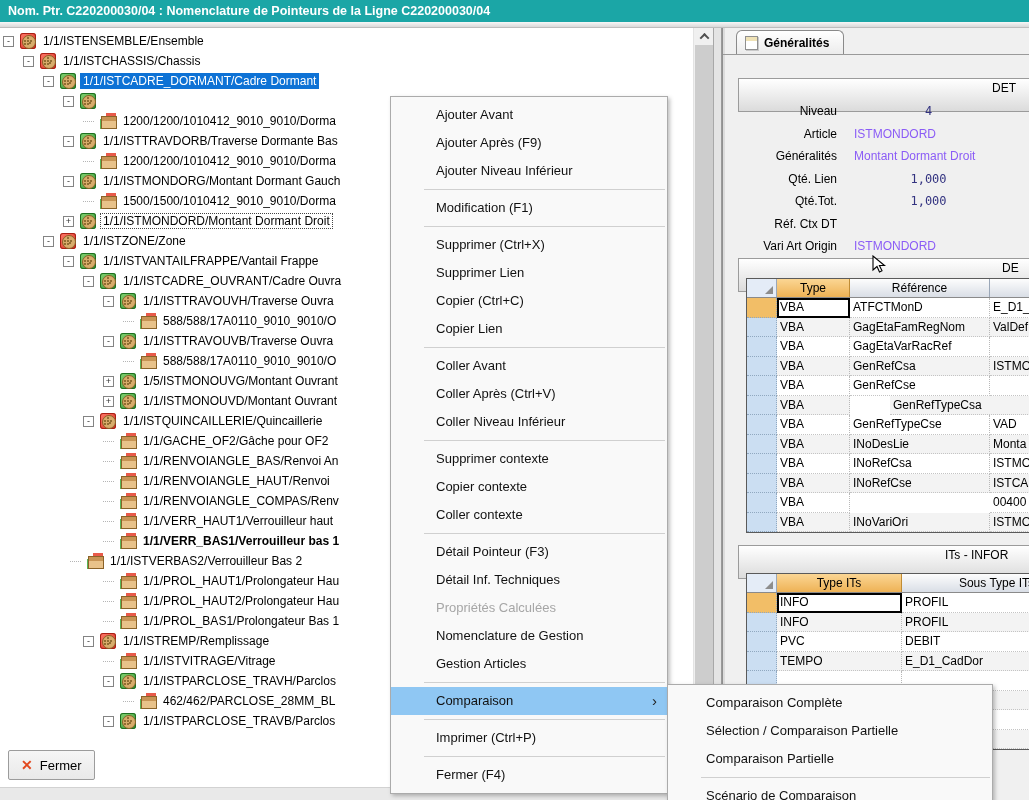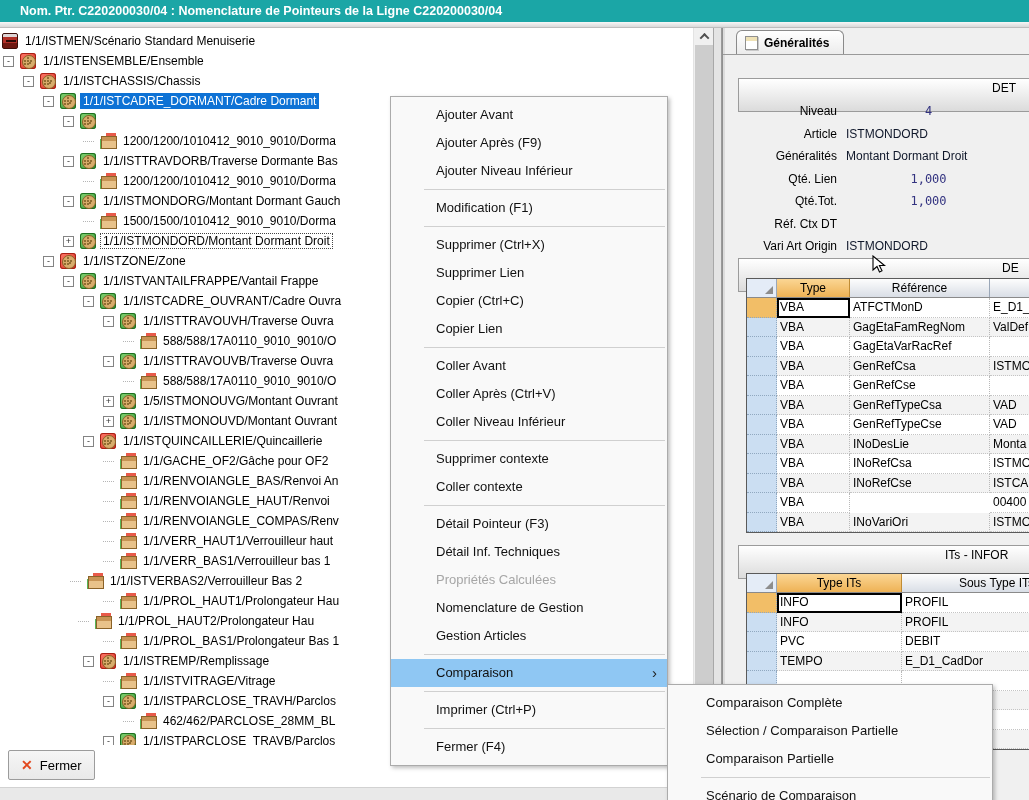--- a/index.html
+++ b/index.html
@@ -2,21 +2,21 @@
 <html><head>
 <meta charset="utf-8">
 <style>
   * { margin:0; padding:0; box-sizing:border-box; }
   html,body { width:1029px; height:800px; overflow:hidden; background:#ececec;
     font-family:"Liberation Sans", sans-serif; }
   #screen { position:relative; width:1029px; height:800px; overflow:hidden; background:#ececec; }
 
   
   #titlebar { position:absolute; left:0; top:0; width:1029px; height:22px; background:#1ba6a6;
-    color:#fff; font-size:12.5px; font-weight:bold; line-height:22px; padding-left:20px; white-space:nowrap; }
+    color:#fff; font-size:12.5px; font-weight:bold; line-height:22px; padding-left:8px; white-space:nowrap; }
   #chromestrip { position:absolute; left:0; top:22px; width:1029px; height:6px;
     background:linear-gradient(#f7f7f7,#d9d9d9); border-bottom:1px solid #bdbdbd; }
 
   
   #tree-panel { position:absolute; left:0; top:28px; width:693px; height:717px; background:#fff;
     overflow:hidden; padding-top:3px; }
   .trow { display:flex; align-items:center; height:20px; white-space:nowrap; font-size:12px; color:#000; }
   .exp { width:11px; height:11px; flex:0 0 11px; margin-right:6px; border:1px solid #848484; background:#fff;
     font-size:9px; line-height:8px; text-align:center; color:#333; }
   .dots { width:11px; height:1px; flex:0 0 11px; margin-right:6px; border-top:1px dotted #b5b5b5; }
@@ -70,21 +70,21 @@
   #tabline { position:absolute; left:0; top:26px; width:307px; border-bottom:1px solid #9a9a9a; }
   .note-ic { width:13px; height:14px; background:linear-gradient(#efe2b6 0 30%, #ffffff 30% 100%);
     border:1px solid #8f8f8f; box-shadow:1px 1px 0 #c9c9c9; }
   .gbar { position:absolute; left:15px; width:292px; height:34px; background:linear-gradient(#ffffff,#dbdbdb);
     border:1px solid #9b9b9b; font-size:12px; line-height:16px; color:#000; }
   .gbar > span { position:absolute; top:1px; white-space:nowrap; }
 
   #fields { position:absolute; left:13px; top:72px; width:294px; }
   .frow { display:flex; height:22.5px; align-items:center; font-size:12px; }
   .flabel { width:101px; text-align:right; color:#000; flex:0 0 101px; }
-  .fval { margin-left:9px; color:#0f172a; white-space:nowrap;text-align:center; }
+  .fval { margin-left:17px; color:#8b5cf6; white-space:nowrap;text-align:center; }
   .fval.num { font-family:"DejaVu Sans Mono", monospace; color:#333380; width:165px; text-align:center; margin-left:9px; }
 
   .grid { position:absolute; background:#fff; border:1px solid #5a5a5a; font-size:12px; }
   .ghead { display:flex; height:19px; border-bottom:1px solid #8a8a8a; }
   .gh { line-height:18px; text-align:center; border-right:1px solid #9aa7b8;
     background:linear-gradient(#fdfdfd,#d9dee6); overflow:hidden; white-space:nowrap; }
   .gh.orange { background:linear-gradient(#fbd694,#eeb255); border-right:1px solid #c08c34; }
   .gcorner { position:relative; background:#e4ecf7; border-right:1px solid #9aa7b8; }
   .gcorner::after { content:''; position:absolute; right:3px; bottom:3px; width:0; height:0;
     border-left:8px solid transparent; border-bottom:8px solid #8d8d8d; }
@@ -115,24 +115,20 @@
 <body>
 
 <div id="screen">
 
   <div id="titlebar">
     <span>Nom. Ptr. C220200030/04 : Nomenclature de Pointeurs de la Ligne C220200030/04</span>
   </div>
   <div id="chromestrip"></div>
 
   <div id="tree-panel">
-      <div class="trow" style="padding-left: 2px;">
-        <span class="ticon machine"></span>
-        <span class="tlabel">1/1/ISTMEN/Scénario Standard Menuiserie</span>
-      </div>
       <div class="trow" style="padding-left: 3px;">
         <span class="exp">-</span>
         <span class="ticon red"></span>
         <span class="tlabel">1/1/ISTENSEMBLE/Ensemble</span>
       </div>
       <div class="trow" style="padding-left: 23px;">
         <span class="exp">-</span>
         <span class="ticon red"></span>
         <span class="tlabel">1/1/ISTCHASSIS/Chassis</span>
       </div>
@@ -243,36 +239,36 @@
       <div class="trow" style="padding-left: 103px;">
         <span class="dots"></span>
         <span class="ticon box"></span>
         <span class="tlabel">1/1/RENVOIANGLE_COMPAS/Renv</span>
       </div>
       <div class="trow" style="padding-left: 103px;">
         <span class="dots"></span>
         <span class="ticon box"></span>
         <span class="tlabel">1/1/VERR_HAUT1/Verrouilleur haut</span>
       </div>
-      <div class="trow" style="padding-left: 103px;">
+      <div class="trow" style="padding-left: 103px; font-weight: bold;">
         <span class="dots"></span>
         <span class="ticon box"></span>
         <span class="tlabel">1/1/VERR_BAS1/Verrouilleur bas 1</span>
       </div>
       <div class="trow" style="padding-left: 70px;">
         <span class="dots"></span>
         <span class="ticon box"></span>
         <span class="tlabel">1/1/ISTVERBAS2/Verrouilleur Bas 2</span>
       </div>
       <div class="trow" style="padding-left: 103px;">
         <span class="dots"></span>
         <span class="ticon box"></span>
         <span class="tlabel">1/1/PROL_HAUT1/Prolongateur Hau</span>
       </div>
-      <div class="trow" style="padding-left: 78px;">
+      <div class="trow" style="padding-left: 103px;">
         <span class="dots"></span>
         <span class="ticon box"></span>
         <span class="tlabel">1/1/PROL_HAUT2/Prolongateur Hau</span>
       </div>
       <div class="trow" style="padding-left: 103px;">
         <span class="dots"></span>
         <span class="ticon box"></span>
         <span class="tlabel">1/1/PROL_BAS1/Prolongateur Bas 1</span>
       </div>
       <div class="trow" style="padding-left: 83px;">
@@ -400,21 +396,21 @@
         </div>
         <div class="grow">
           <div class="rh" style="flex: 0 0 30px;"></div>
           <div class="gc" style="flex: 0 0 73px;">VBA</div>
           <div class="gc" style="flex: 0 0 140px;">GenRefCse</div>
           <div class="gc" style="flex: 0 0 120px;"></div>
         </div>
         <div class="grow alt">
           <div class="rh" style="flex: 0 0 30px;"></div>
           <div class="gc" style="flex: 0 0 73px;">VBA</div>
-          <div class="gc" style="flex: 0 0 140px;">GenRefTypeCsa</div>
+          <div class="gc" style="flex: 0 0 140px; margin-left: 40px;">GenRefTypeCsa</div>
           <div class="gc" style="flex: 0 0 120px;">VAD</div>
         </div>
         <div class="grow">
           <div class="rh" style="flex: 0 0 30px;"></div>
           <div class="gc" style="flex: 0 0 73px;">VBA</div>
           <div class="gc" style="flex: 0 0 140px;">GenRefTypeCse</div>
           <div class="gc" style="flex: 0 0 120px;">VAD</div>
         </div>
         <div class="grow alt">
           <div class="rh" style="flex: 0 0 30px;"></div>
@@ -511,20 +507,21 @@
       <div class="mitem">Supprimer (Ctrl+X)</div>
       <div class="mitem">Supprimer Lien</div>
       <div class="mitem">Copier (Ctrl+C)</div>
       <div class="mitem">Copier Lien</div>
       <div class="msep"></div>
       <div class="mitem">Coller Avant</div>
       <div class="mitem">Coller Après (Ctrl+V)</div>
       <div class="mitem">Coller Niveau Inférieur</div>
       <div class="msep"></div>
       <div class="mitem">Supprimer contexte</div>
+      <div class="mitem">Copier contexte</div>
       <div class="mitem">Coller contexte</div>
       <div class="msep"></div>
       <div class="mitem">Détail Pointeur (F3)</div>
       <div class="mitem">Détail Inf. Techniques</div>
       <div class="mitem dis">Propriétés Calculées</div>
       <div class="mitem">Nomenclature de Gestion</div>
       <div class="mitem">Gestion Articles</div>
       <div class="msep"></div>
       <div class="mitem hl">Comparaison<span class="arrow">›</span></div>
       <div class="msep"></div>

